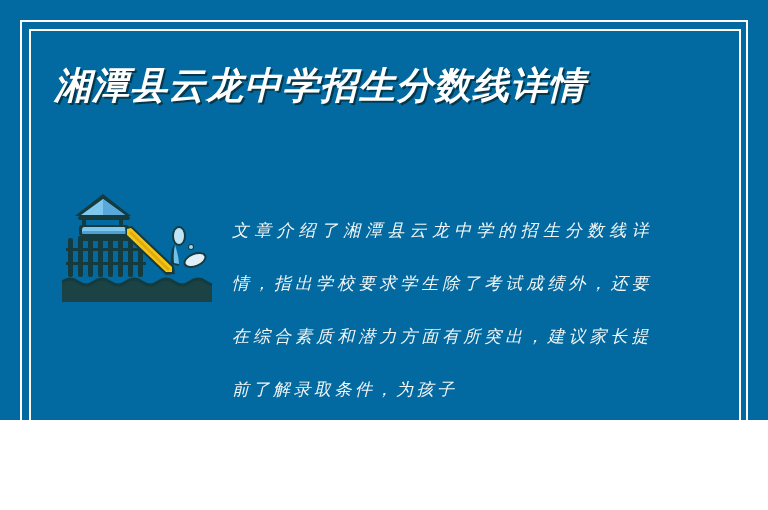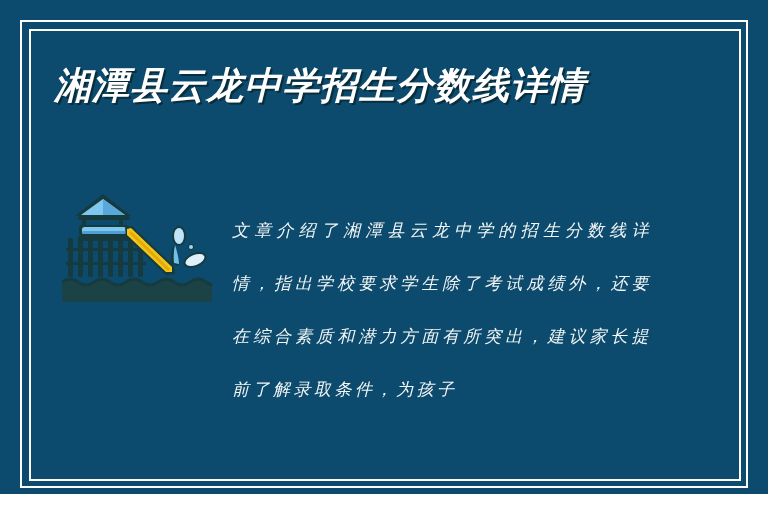--- a/index.html
+++ b/index.html
@@ -9,22 +9,22 @@
   body {
     width: 768px;
     height: 510px;
     overflow: hidden;
     font-family: "Liberation Sans", sans-serif;
   }
 
   .poster {
     position: relative;
     width: 768px;
-    height: 494px;
-    background: #0c4a6e;
+    height: 420px;
+    background: #0369a1;
     box-sizing: border-box;
   }
 
   
   .frame-outer {
     position: absolute;
     left: 20px;
     top: 20px;
     width: 728px;
     height: 468px;

